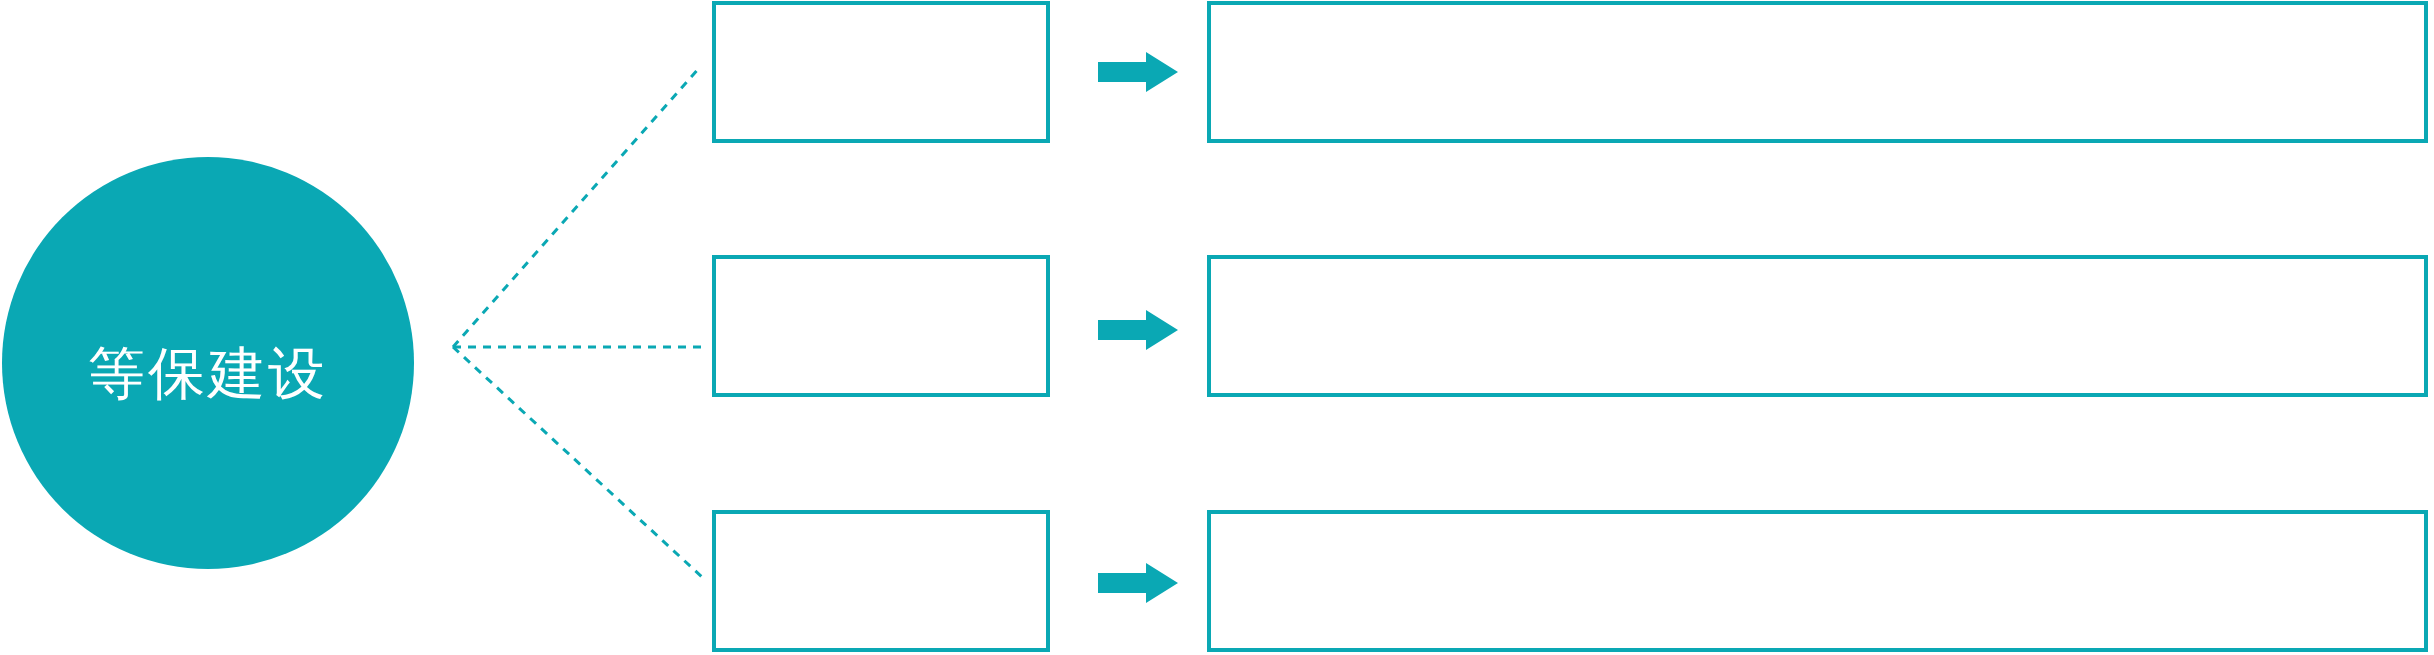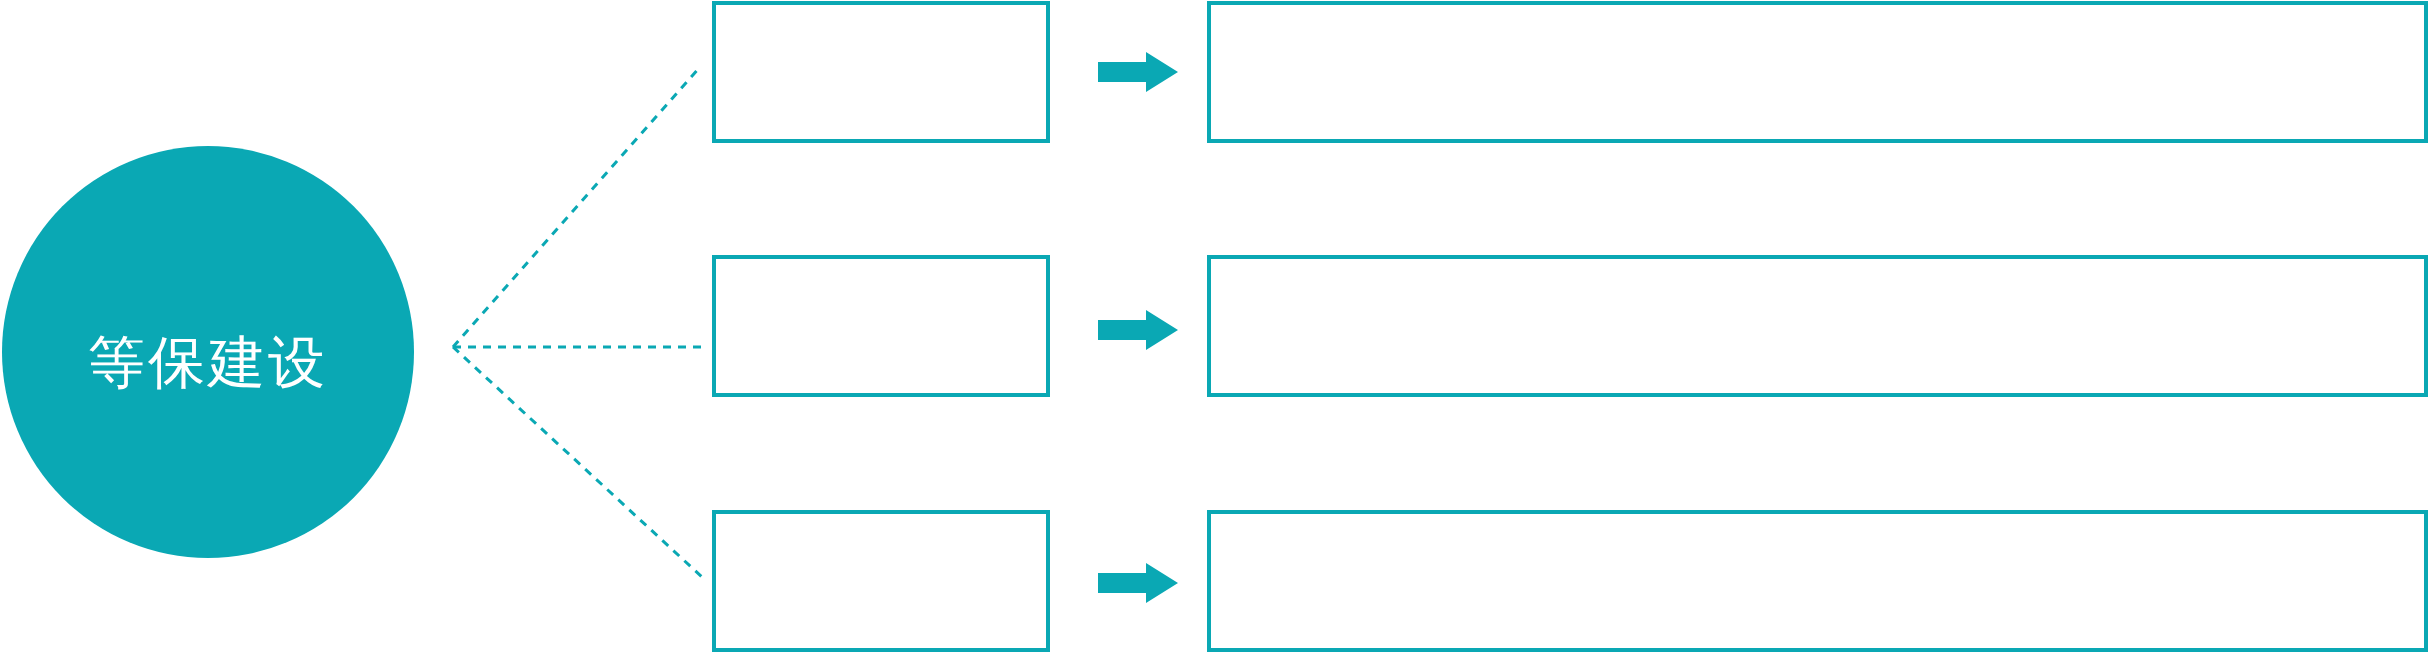--- a/index.html
+++ b/index.html
@@ -9,29 +9,28 @@
     position: relative;
     width: 2434px;
     height: 655px;
     background: var(--bg);
     overflow: hidden;
     font-family: "Liberation Sans", "DejaVu Sans", sans-serif;
   }
   .hub-circle {
     position: absolute;
     left: 2px;
-    top: 146px;
+    top: 157px;
     width: 412px;
     height: 412px;
     border-radius: 50%;
     background: var(--accent);
     color: var(--text-on-accent);
     display: flex;
-    flex-direction: row;
-    align-items: center;
+    flex-direction: column;
     justify-content: center;
     padding-top: 20px;
     font-size: 57px;
     font-weight: 300;
     letter-spacing: 3px;
     line-height: 72px;
     text-align: center;
   }
   .box {
     position: absolute;

